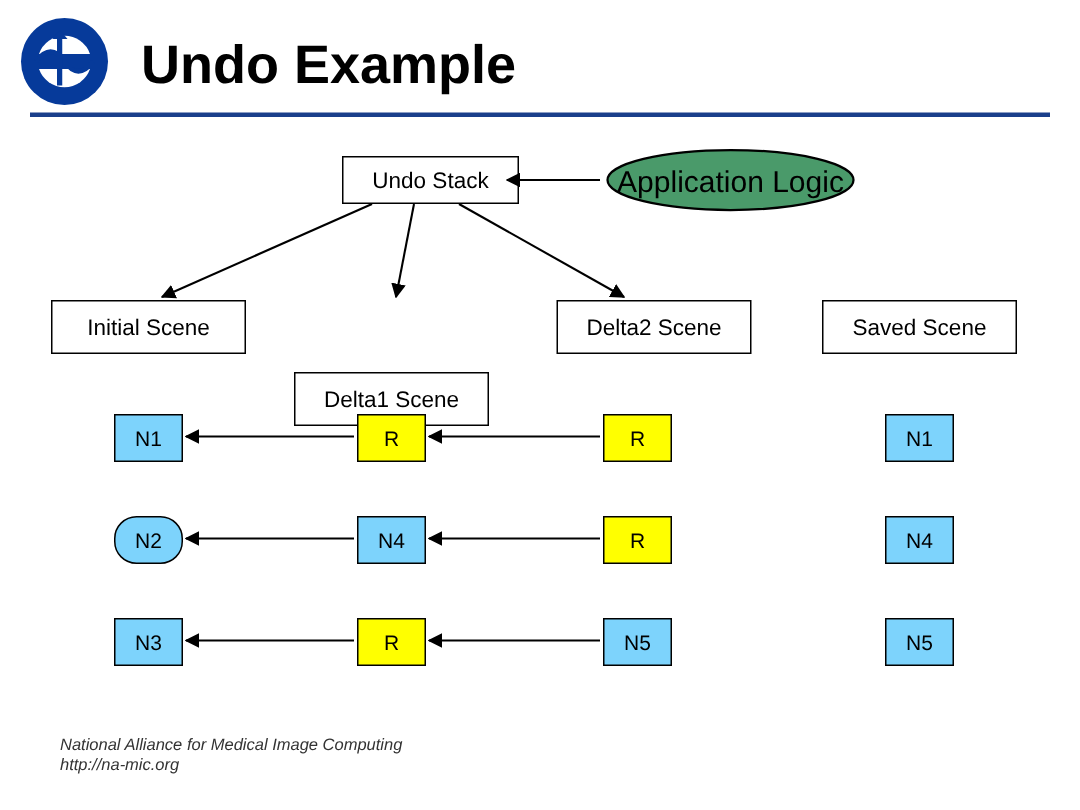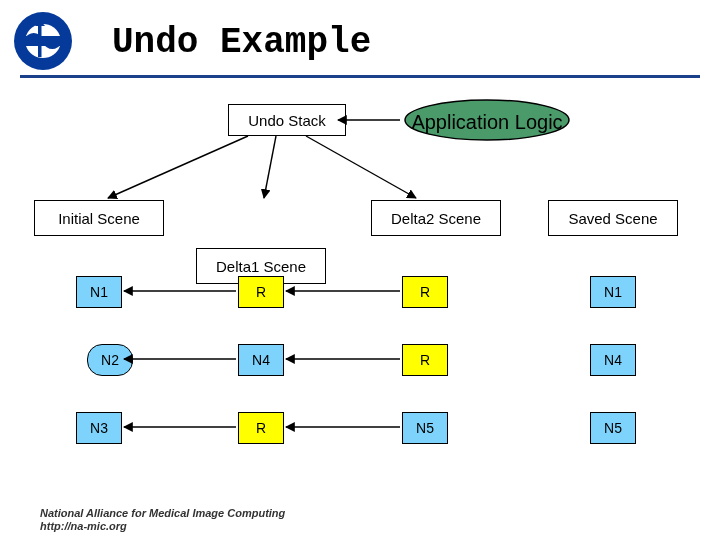--- a/index.html
+++ b/index.html
@@ -1,26 +1,26 @@
 <!DOCTYPE html>
 <html><head>
 <meta charset="utf-8">
 <style>
   html, body { margin:0; padding:0; }
   body { width:720px; height:540px; font-family: Arial, Helvetica, sans-serif; background:#fff; position:relative; color:#000; }
   .slide { position:absolute; inset:0; }
-  .page-title { position:absolute; left:112px; top:22px; font-size:36px; font-weight:bold;font-family:Liberation Mono, monospace; }
+  .page-title { position:absolute; left:94px; top:22px; font-size:36px; font-weight:bold; }
   .title-rule { position:absolute; left:20px; top:75px; width:680px; height:0; border-top:3px solid #1a3f8b; }
   .logo { position:absolute; left:12px; top:10px; }
   .box { position:absolute; border:1.5px solid #000; background:#fff; font-size:15px; display:flex; align-items:center; justify-content:center; }
   .node { position:absolute; border:1.5px solid #000; width:44px; height:30px; display:flex; align-items:center; justify-content:center; font-size:14px; }
   .white { background:#7dd3fc; }
   .yellow { background:#ffff00; }
   svg.arrows { position:absolute; inset:0; width:720px; height:540px; pointer-events:none; }
-  .footer { position:absolute; left:40px; bottom:6px; font-size:11px; line-height:1.25; color:#333; font-style:italic;font-weight:bold; }
+  .footer { position:absolute; left:40px; bottom:22px; font-size:11px; line-height:1.25; color:#333; font-style:italic; }
   .app-logic-ellipse { position:absolute; }
 </style>
 </head>
 <body>
 
 <div class="slide">
 
   <div class="logo">
     <svg width="62" height="62" viewBox="0 0 62 62">
       <circle cx="31" cy="31" r="29" fill="#063a9a"></circle>
@@ -65,21 +65,21 @@
   <div class="node yellow" style="left:238px; top:276px;">
       <span>R</span>
     </div>
   <div class="node yellow" style="left:402px; top:276px;">
       <span>R</span>
     </div>
   <div class="node white" style="left:590px; top:276px;">
       <span>N1</span>
     </div>
 
-  <div class="node white" style="left:87px;  top:344px;border-radius:15px;">
+  <div class="node white" style="left:76px;  top:344px;border-radius:15px;">
       <span>N2</span>
     </div>
   <div class="node white" style="left:238px; top:344px;">
       <span>N4</span>
     </div>
   <div class="node yellow" style="left:402px; top:344px;">
       <span>R</span>
     </div>
   <div class="node white" style="left:590px; top:344px;">
       <span>N4</span>

